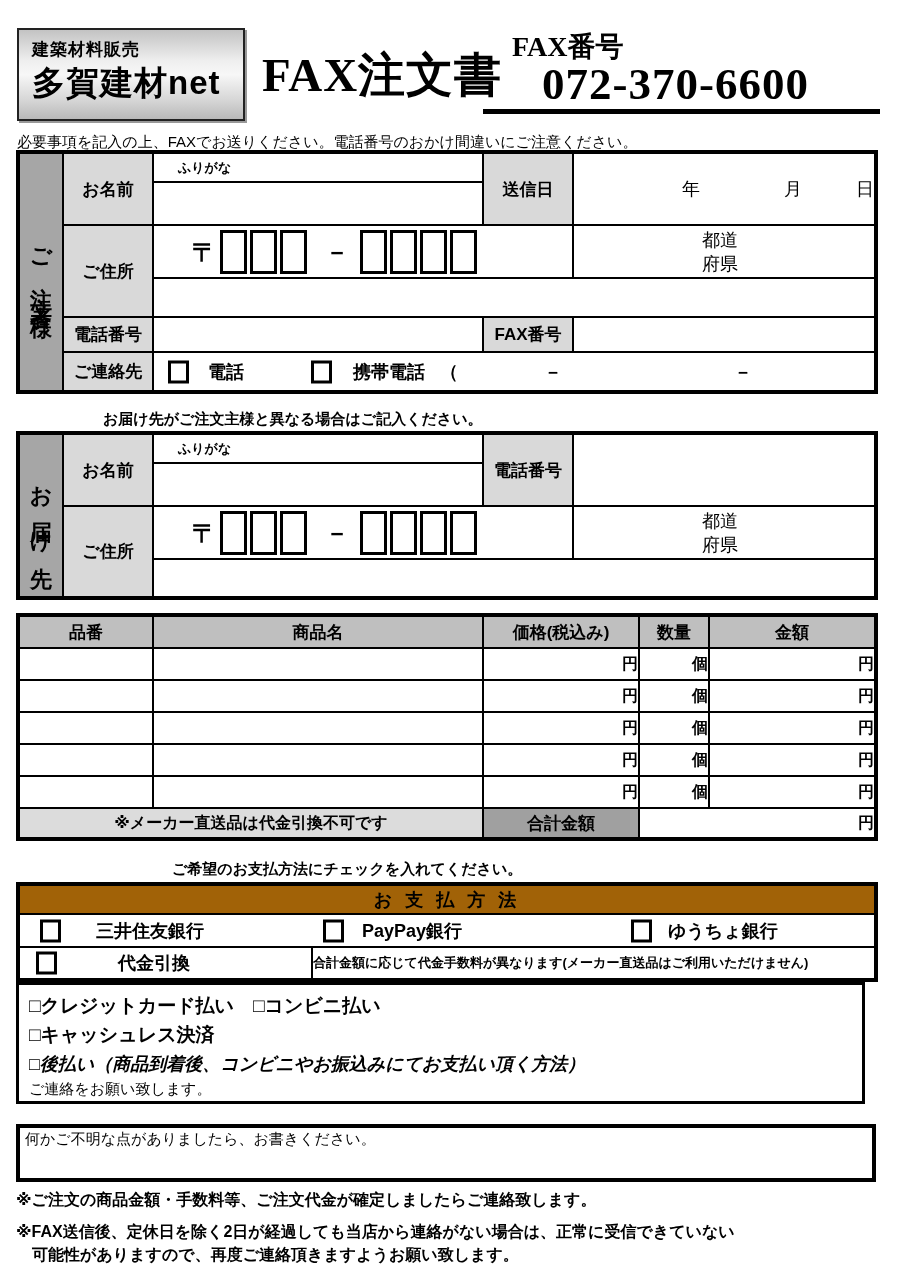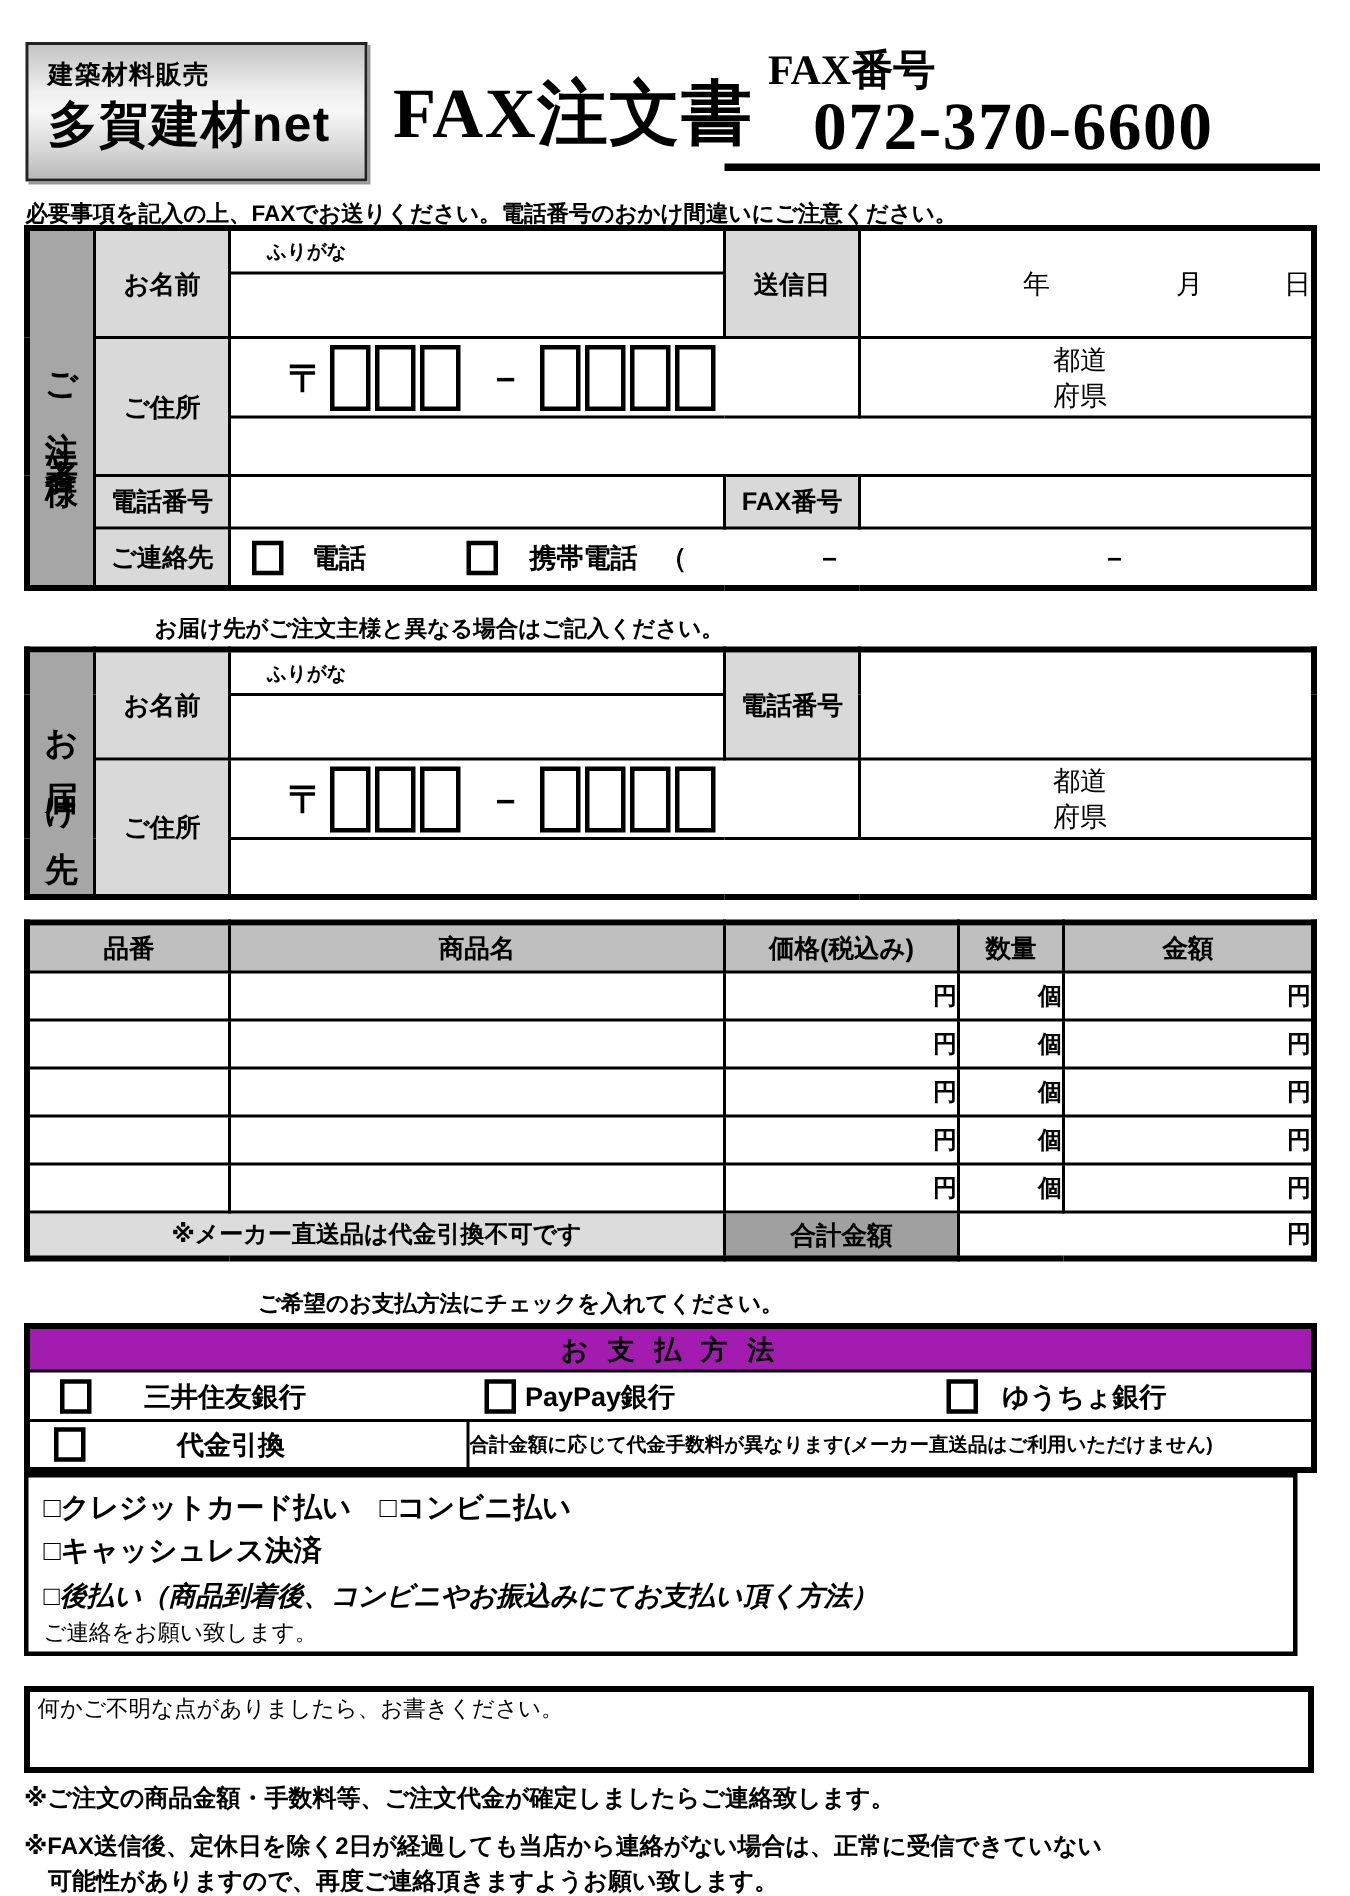--- a/index.html
+++ b/index.html
@@ -31,21 +31,21 @@
     font-family:"Liberation Serif","DejaVu Serif",serif;
     font-size:28px; font-weight:bold;
   }
   .fax-number {
     position:absolute; left:542px; top:58px;
     font-family:"Liberation Serif","DejaVu Serif",serif;
     font-size:45px; font-weight:bold; letter-spacing:1px;
   }
   .fax-underline { position:absolute; left:483px; top:109px; width:397px; height:5px; background:#000; }
 
-  .instruction { position:absolute; left:17px; top:133px; font-size:15px; font-weight:bold; }
+  .instruction { position:absolute; left:17px; top:133px; font-size:15px; font-weight:normal; }
 
   
   table.ftable { border-collapse:collapse; table-layout:fixed; position:absolute; left:16px; border:4px solid #000; background:#fff; }
   table.ftable td { border:2px solid #000; vertical-align:middle; padding:0; overflow:hidden; }
   td.vhead {
     background:#a6a6a6; text-align:center; vertical-align:middle;
     font-weight:bold; font-size:22px;
     writing-mode:vertical-rl; text-orientation:upright; letter-spacing:10px;
   }
   td.lbl { background:#d9d9d9; text-align:center; font-weight:bold; font-size:17px; }
@@ -69,21 +69,21 @@
   .cb { display:inline-block; width:21px; height:23px; border:3px solid #000; background:#fff; }
   .ct { font-size:18px; font-weight:bold; }
 
   
   td.ihead { background:#bfbfbf; text-align:center; font-weight:bold; font-size:17px; }
   td.unit { text-align:right; padding-right:6px; font-weight:bold; font-size:16px; background:#fff; }
   td.direct-note { background:#dcdcdc; text-align:center; font-weight:bold; font-size:16px; }
   td.total-lbl { background:#a0a0a0; text-align:center; font-weight:bold; font-size:17px; }
 
   
-  td.pay-head { background:#a21caf; text-align:center; font-weight:bold; font-size:18px; letter-spacing:4px; }
+  td.pay-head { background:#a16207; text-align:center; font-weight:bold; font-size:18px; letter-spacing:4px; }
   td.pay-note { font-size:13px; font-weight:bold; padding:0 3px; letter-spacing:0; }
   .pay-extra-box { position:absolute; left:16px; top:982px; width:849px; height:122px; border:3px solid #000; background:#fff; padding:6px 10px 0 10px; }
   .pay-line { font-size:19px; font-weight:bold; line-height:1.55; }
   .pay-line-serif { font-family:"Liberation Serif","DejaVu Serif",serif; font-size:18px; font-weight:bold; line-height:1.6;font-style:italic; }
   .pay-small { font-family:"Liberation Serif","DejaVu Serif",serif; font-size:15px; line-height:1.45; }
 
   
   .comments-box {
     position:absolute; left:16px; top:1124px; width:860px; height:58px;
     border:4px solid #000; background:#fff; padding:2px 5px;
@@ -277,21 +277,21 @@
     </colgroup>
   <tbody>
       <tr style="height:30px">
     <td class="pay-head" colspan="2">お 支 払 方 法</td>
   </tr>
   <tr style="height:33px">
     <td class="rel" colspan="2">
       <span class="pos cb" style="left:20px"></span>
       <span class="pos ct" style="left:76px">三井住友銀行</span>
       <span class="pos cb" style="left:303px"></span>
-      <span class="pos ct" style="left:330px">PayPay銀行</span>
+      <span class="pos ct" style="left:342px">PayPay銀行</span>
       <span class="pos cb" style="left:611px"></span>
       <span class="pos ct" style="left:648px">ゆうちょ銀行</span>
     </td>
   </tr>
   <tr style="height:33px">
     <td class="rel">
       <span class="pos cb" style="left:16px"></span>
       <span class="pos ct" style="left:98px">代金引換</span>
     </td>
     <td class="pay-note">合計金額に応じて代金手数料が異なります(メーカー直送品はご利用いただけません)</td>

